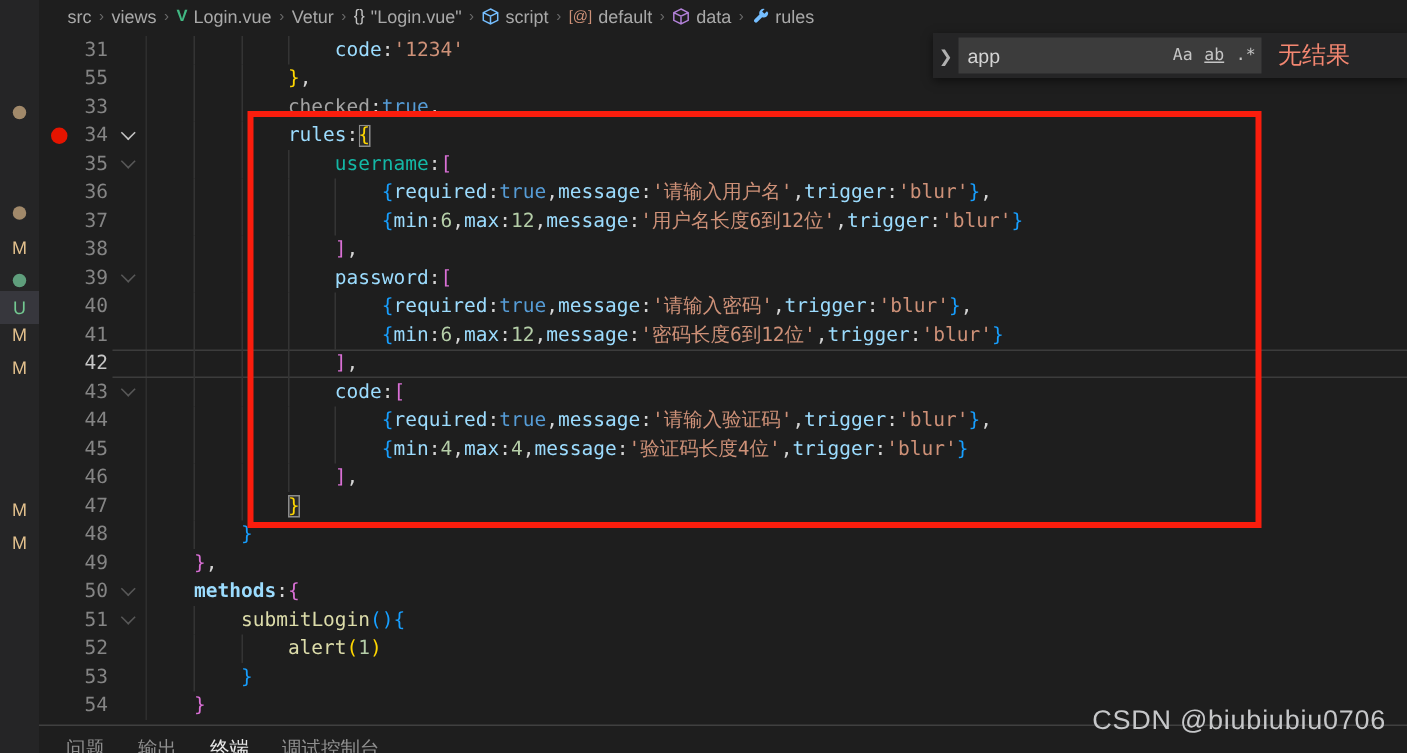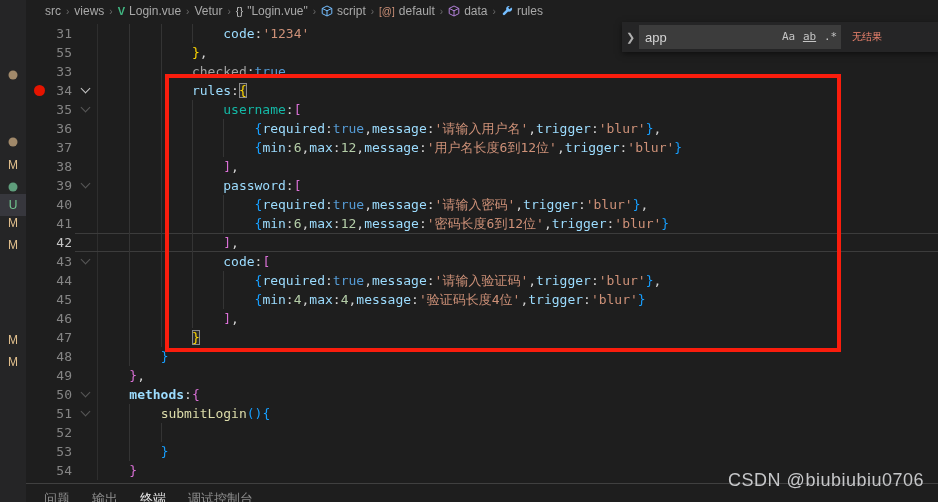--- a/index.html
+++ b/index.html
@@ -41,21 +41,21 @@
   
   #find { position:absolute; right:0; top:22px; width:316px; height:30px; background:#252526; z-index:6;
     display:flex; align-items:center; box-shadow:0 2px 6px rgba(0,0,0,.5); }
   #find-toggle { width:17px; text-align:center; color:#b0b0b0; font-size:11px; cursor:pointer; }
   #find-box { width:202px; height:24px; background:#3c3c3c; display:flex; align-items:center; }
   #find-box input { flex:1; min-width:0; background:transparent; border:0; outline:0; color:#d4d4d4;
     font:13px "Liberation Sans",sans-serif; padding:0 0 0 6px; }
   .find-opt { width:21px; text-align:center; color:#c5c5c5; font:11px "DejaVu Sans Mono",monospace;
     cursor:pointer; line-height:24px; }
   .find-opt u { text-decoration:underline;text-align:center; }
-  #find-results { color:#f48771; font-size:10px; margin-left:11px; white-space:nowrap; }
+  #find-results { color:#f48771; font-size:16px; margin-left:11px; white-space:nowrap; }
   
   #annotation-rect { position:absolute; left:165px; top:74px; width:676px; height:278px; box-sizing:border-box;
     border:4px solid #fa1d0d; z-index:5; pointer-events:none; }
   #panel-divider { position:absolute; left:26px; top:483px; width:912px; height:1px; background:#404040; }
   #panel-tabs { position:absolute; left:26px; top:484px; width:912px; height:18px; overflow:hidden; }
   .panel-tab { position:absolute; top:6px; font-size:13px; color:#8f8f8f; white-space:nowrap; cursor:pointer; }
   .panel-tab.active { color:#e7e7e7; }
   #watermark { position:absolute; right:14px; top:470px; font-size:18px; color:#c6c7c9; z-index:10;
     letter-spacing:.5px; }
 </style>
@@ -289,20 +289,21 @@
       <div class="ln">51</div>
       <div class="fold dim">
         <i></i>
       </div>
       <div class="code">        <span style="color: rgb(220, 220, 170);">submitLogin</span><span style="color: rgb(23, 159, 255);">(</span><span style="color: rgb(23, 159, 255);">)</span><span style="color: rgb(23, 159, 255);">{</span></div>
     </div>
     <div class="line" style="top: 423px;">
       <div class="guide" style="left: 103.28px;"></div>
       <div class="guide" style="left: 134.56px;"></div>
       <div class="ln">52</div>
+      <div class="code">            <span style="color: rgb(220, 220, 170);">alert</span><span style="color: rgb(255, 215, 0);">(</span><span style="color: rgb(181, 206, 168);">1</span><span style="color: rgb(255, 215, 0);">)</span></div>
     </div>
     <div class="line" style="top: 442px;">
       <div class="guide" style="left: 103.28px;"></div>
       <div class="ln">53</div>
       <div class="code">        <span style="color: rgb(23, 159, 255);">}</span></div>
     </div>
     <div class="line" style="top: 461px;">
       <div class="ln">54</div>
       <div class="code">    <span style="color: rgb(218, 112, 214);">}</span></div>
     </div>

